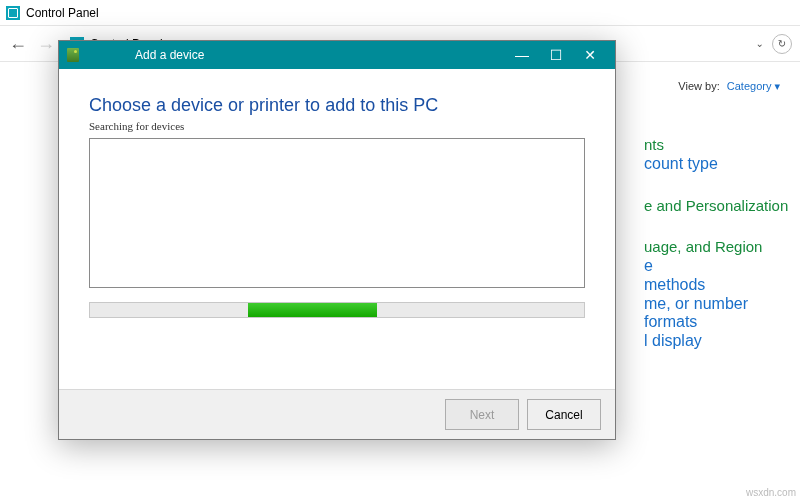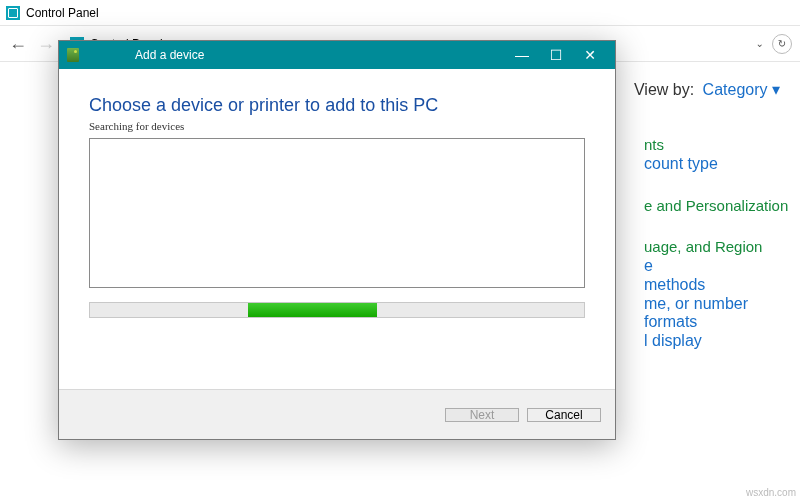--- a/index.html
+++ b/index.html
@@ -11,21 +11,21 @@
   .cp-icon::after { content:""; width:8px; height:8px; border:1px solid #fff; border-radius:1px; }
   .cp-navrow { height:36px; display:flex; align-items:center; padding:0 4px; border-bottom:1px solid #e5e5e5; position:relative; }
   .nav-arrow { width:28px; height:28px; display:flex; align-items:center; justify-content:center; color:#555; font-size:18px; }
   .mini-icon { width:14px; height:14px; background:#0aa3b8; margin-left:10px; margin-right:6px; }
   .breadcrumb { font-size:12px; color:#000; }
   .nav-right { position:absolute; right:8px; display:flex; align-items:center; }
   .circ { width:20px; height:20px; border:1px solid #bbb; border-radius:50%; display:flex; align-items:center; justify-content:center; font-size:10px; color:#555; margin-left:4px;}
   .chev { font-size:10px; color:#555; margin:0 4px; }
 
   .cp-body { position:absolute; top:62px; left:0; right:0; bottom:0; padding:20px 24px; }
-  .viewby-row { position:absolute; top:18px; right:20px; font-size:16px; color:#333; }
+  .viewby-row { position:absolute; top:18px; right:20px; font-size:11px; color:#333; }
   .viewby-link { color:#1a6fc9; margin-left:4px; }
   .cat-heading { color:#178a3c; font-size:15px; margin-top:24px; margin-bottom:2px; }
   .cat-link { color:#1a6fc9; font-size:16px; display:block; margin:1px 0; }
 
   
   .dialog-shadow { position:absolute; left:58px; top:40px; width:558px; height:400px; box-shadow:0 6px 30px rgba(0,0,0,0.3); border:1px solid #7a7a7a; background:#fff; display:flex; flex-direction:column; }
   .dlg-title { height:28px; background:#008b98; color:#fff; display:flex; align-items:center; padding:0 8px; font-size:12px;gap:48px; }
   .dlg-title-icon { width:12px; height:14px; background:linear-gradient(#6fb24a,#3f7a23); margin-right:8px; border-radius:1px; position:relative; }
   .dlg-title-icon::after { content:""; position:absolute; right:2px; top:2px; width:3px; height:3px; border-radius:50%; background:#c8e04a; }
   .dlg-sys { margin-left:auto; display:flex; }
@@ -33,21 +33,21 @@
 
   .dlg-content { flex:1; padding:26px 30px 10px 30px; }
   .dlg-heading { color:#1a4fa3; font-size:18px; font-weight:400; margin:0 0 4px 0; }
   .dlg-sub { font-size:11px; color:#333; margin:0 0 6px 0;font-family:Liberation Serif, serif; }
   .device-box { width:100%; height:150px; border:1px solid #8a8a8a; background:#fff; }
 
   .progress-track { margin:14px 0 0 0; height:16px; border:1px solid #c8c8c8; background:#eaeaea; position:relative; overflow:hidden; }
   .progress-seg { position:absolute; top:0; bottom:0; left:32%; width:26%; background:linear-gradient(#3fcb2f,#14a800); }
 
   .dlg-buttons { height:50px; background:#f0f0f0; border-top:1px solid #d8d8d8; display:flex; align-items:center; justify-content:flex-end; padding:0 14px; gap:8px; }
-  .btn { min-width:74px; height:14px; font-size:12px; border:1px solid #adadad; background:#e9e9e9; display:flex; align-items:center; justify-content:center; }
+  .btn { min-width:74px; height:31px; font-size:12px; border:1px solid #adadad; background:#e9e9e9; display:flex; align-items:center; justify-content:center; }
   .btn.disabled { color:#9a9a9a; }
   .btn.enabled { color:#000; background:#efefef; }
 
   .watermark { position:absolute; right:4px; bottom:2px; font-size:10px; color:#bbb; }
 </style>
 </head>
 <body>
 
 <div class="cp-titlebar">
   <div class="cp-icon"></div>

